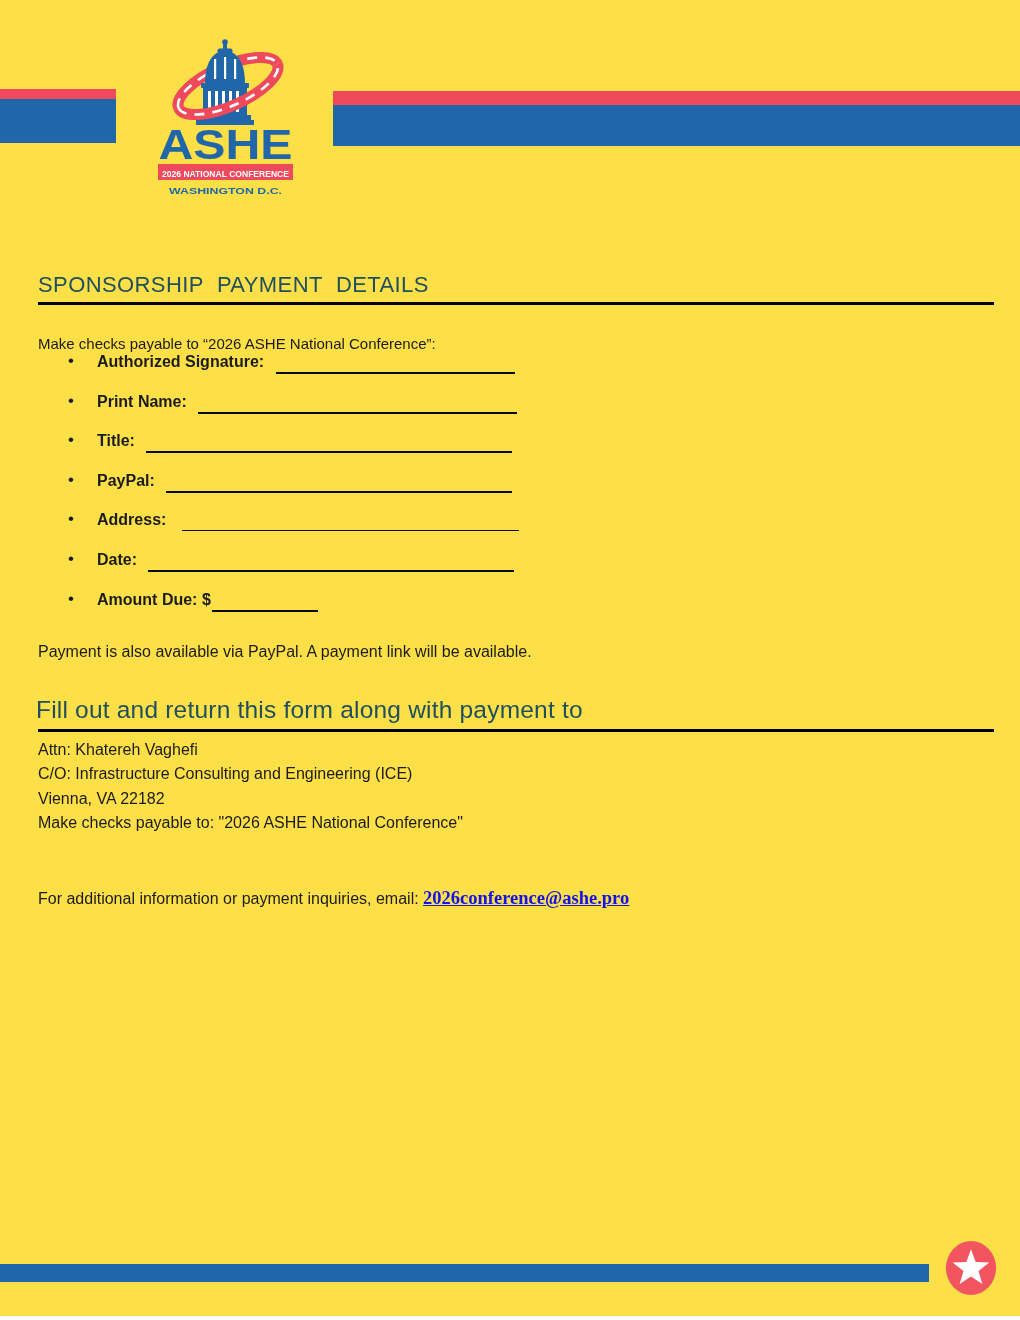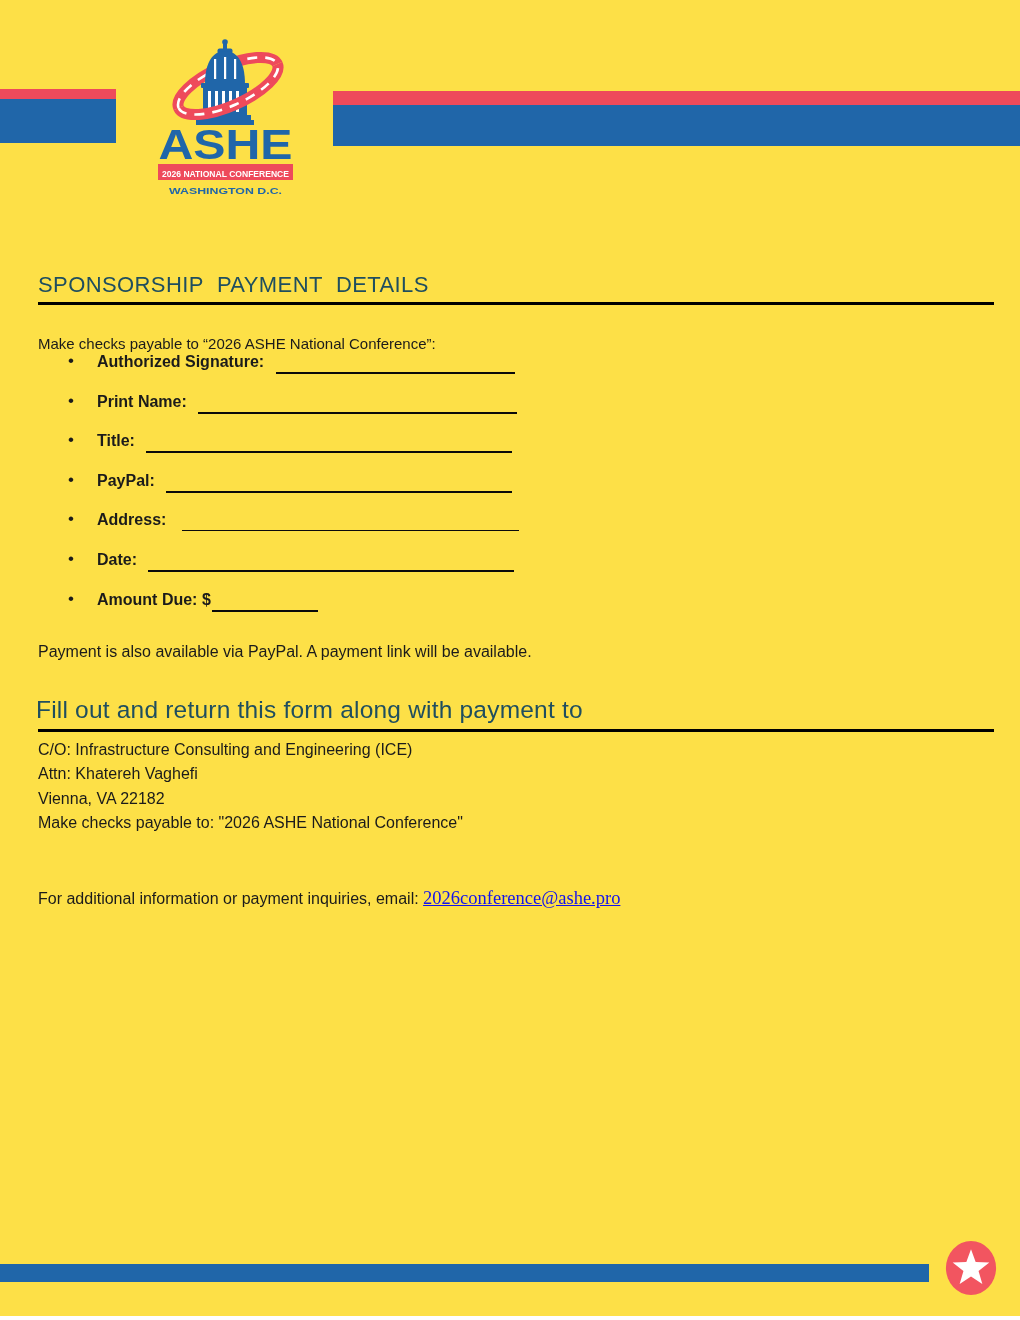--- a/index.html
+++ b/index.html
@@ -39,21 +39,21 @@
 
   .paypal{position:absolute;left:38px;top:626px;font-size:16px;line-height:19px;}
 
   
   .h2{position:absolute;left:36px;top:697px;width:956px;font-size:24.5px;line-height:26px;
       color:#1F4E5F;font-weight:400;letter-spacing:0.2px;white-space:nowrap;}
   .rule-2{position:absolute;left:38px;top:729px;width:956px;height:3px;background:#000;}
   .addr{position:absolute;left:38px;top:738px;font-size:16px;line-height:24.3px;}
   .contact{position:absolute;left:38px;top:871px;font-size:16px;line-height:22px;}
   .email-link{font-family:"Liberation Serif",serif;font-size:18.5px;color:#1212EE;
-              text-decoration:underline;cursor:pointer;}
+              text-decoration:underline;cursor:pointer;font-weight:bold;}
 
   
   .footer-bar{position:absolute;left:0;top:1264px;width:929px;height:18px;background:#2066A9;}
   .star{position:absolute;left:944px;top:1240px;width:54px;height:56px;}
 </style>
 </head>
 <body>
 
 <div class="page">
 
@@ -144,22 +144,22 @@
       <span class="blank"></span>
     </li>
   </ul>
 
   <p class="paypal">Payment is also available via PayPal. A payment link will be available.</p>
 
   <div class="h2">Fill out and return this form along with payment to</div>
   <div class="rule-2"></div>
 
   <div class="addr">
+    <div>Attn: Khatereh Vaghefi</div>
     <div>C/O: Infrastructure Consulting and Engineering (ICE)</div>
-    <div>Attn: Khatereh Vaghefi</div>
     <div>Vienna, VA 22182</div>
     <div>Make checks payable to: "2026 ASHE National Conference"</div>
   </div>
 
   <p class="contact"><span>For additional information or payment inquiries, email: </span><a class="email-link">2026conference@ashe.pro</a></p>
 
   <div class="footer-bar"></div>
   <div class="star">
     <svg viewBox="0 0 56 58" width="54" height="56">
       <ellipse cx="28" cy="29" rx="26" ry="28" fill="#F25560"></ellipse>

